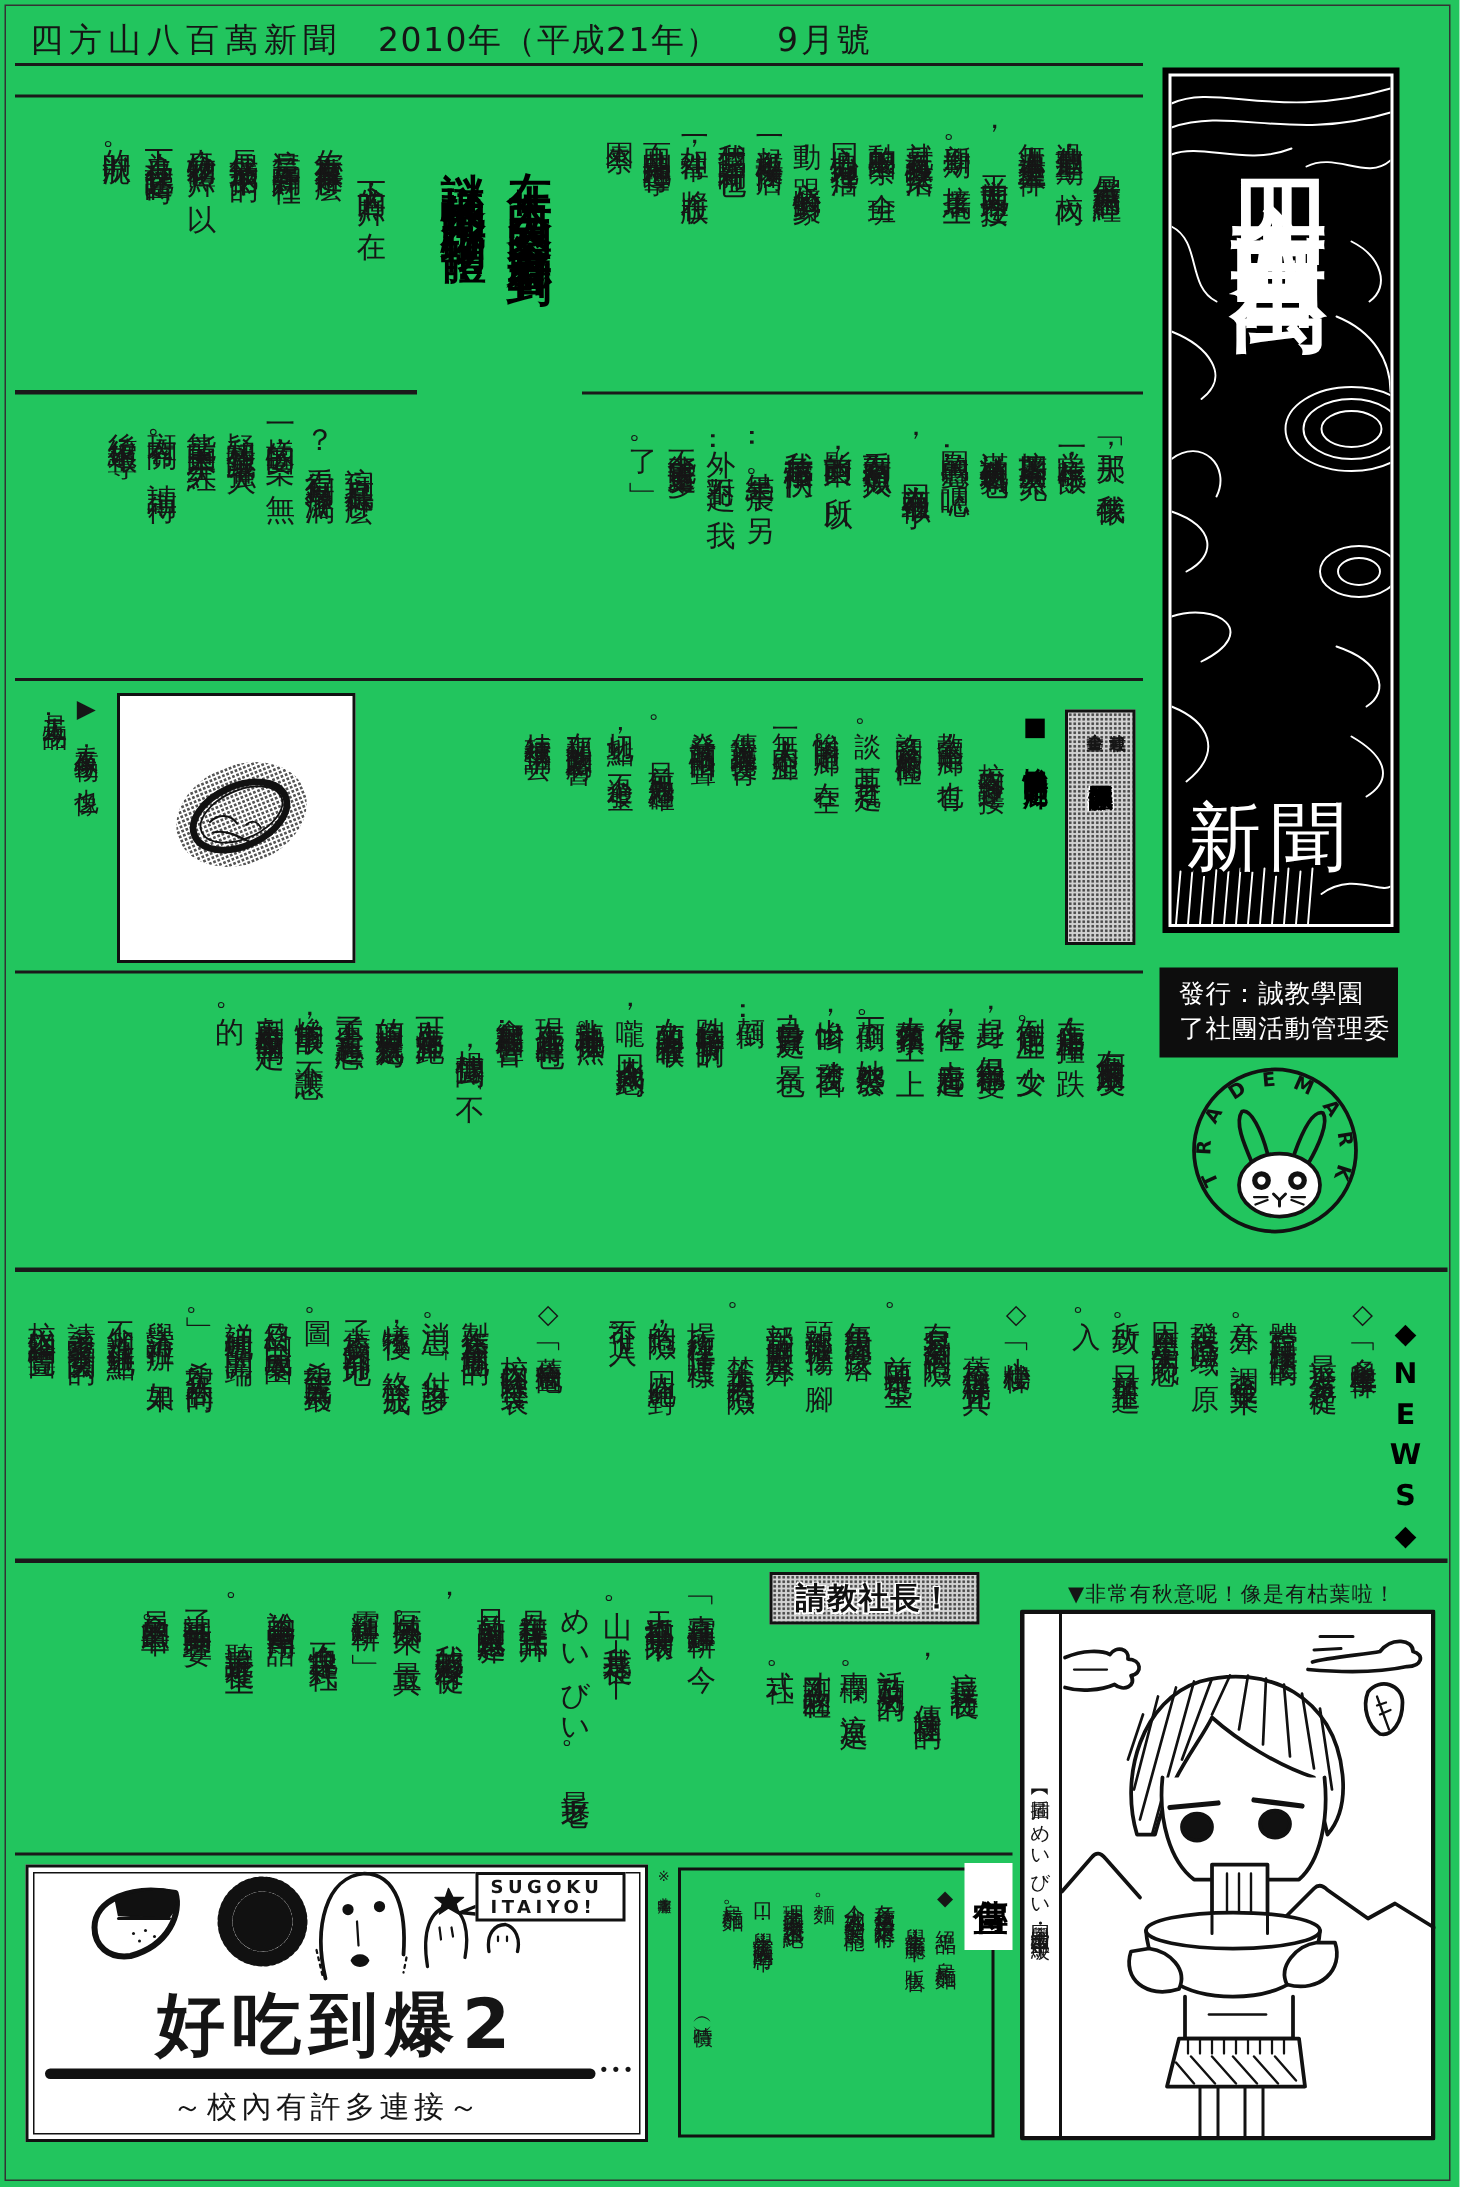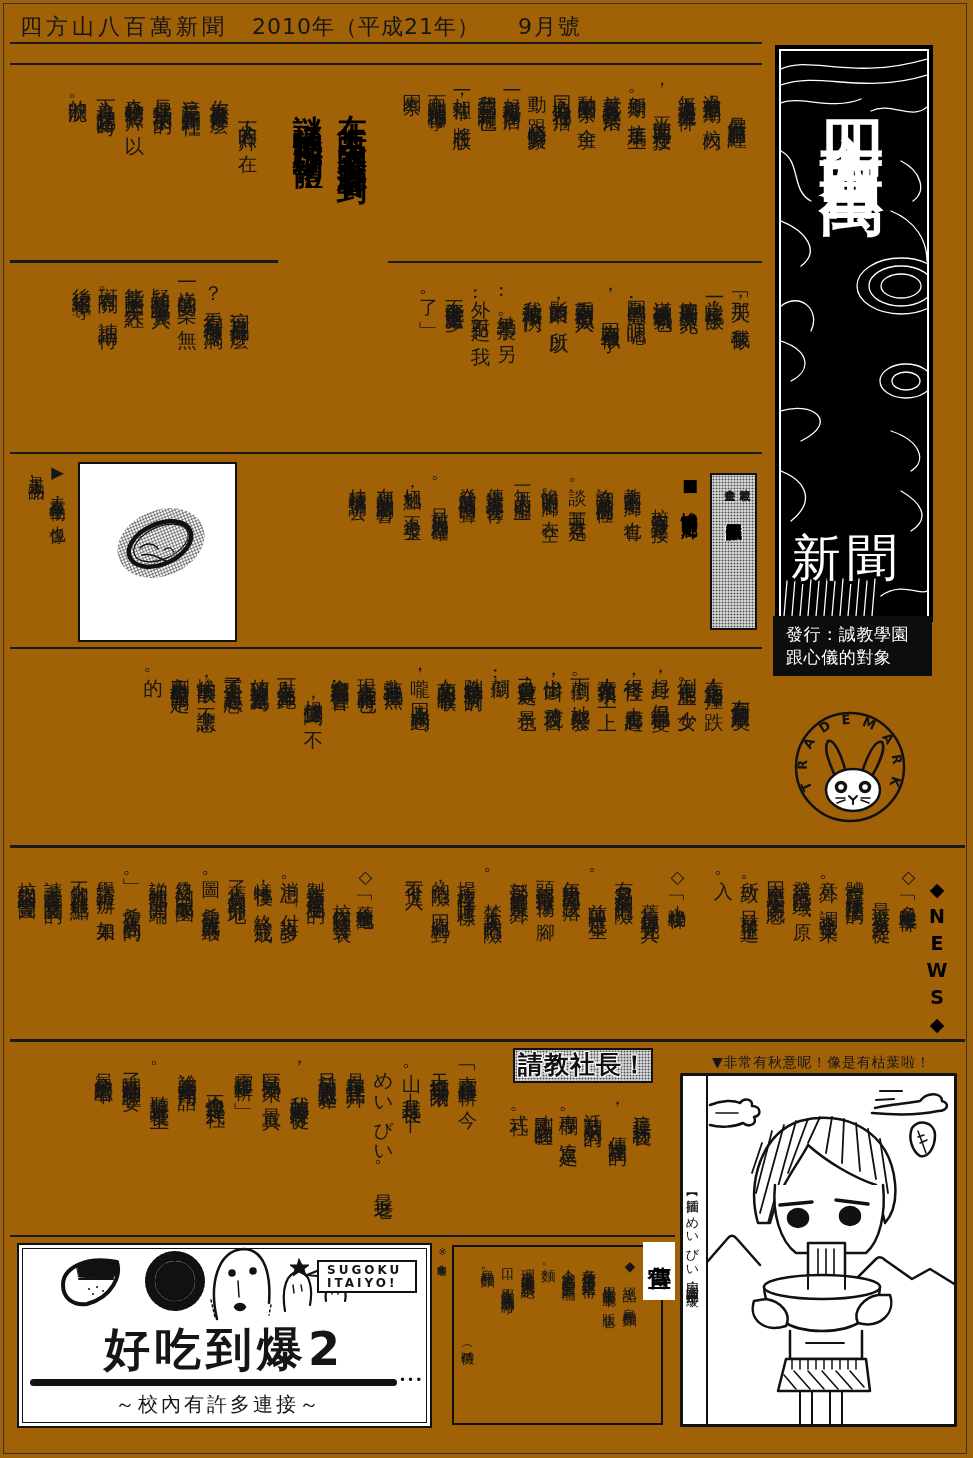--- a/index.html
+++ b/index.html
@@ -1,16 +1,16 @@
 <!DOCTYPE html>
 <html><head>
 <meta charset="utf-8">
 <style>
   html, body { margin: 0; padding: 0; background: #ffffff; }
-  #page { position: relative; width: 973px; height: 1458px; background: #a16207; overflow: hidden;
+  #page { position: relative; width: 973px; height: 1458px; background: #22c55e; overflow: hidden;
           font-family: "DejaVu Sans", sans-serif; color: #151515; }
   .frame { position: absolute; left: 3px; top: 3px; width: 962px; height: 1449px; border: 1.5px solid #333; }
   .rule { position: absolute; background: #1a1a1a; }
   .hdr { position: absolute; top: 12px; font-size: 22px; letter-spacing: 3px; white-space: nowrap; }
   .vt { position: absolute; writing-mode: vertical-rl; white-space: pre; margin: 0; color: #161616;
         font-family: "DejaVu Sans", sans-serif; }
 
   
   .masthead { position: absolute; left: 775px; top: 45px; width: 158px; height: 577px; background: #000;
               box-sizing: border-box; padding: 4px; }
@@ -18,48 +18,48 @@
                 background: #000; overflow: hidden; }
   .mast-inner svg { position: absolute; left: 0; top: 0; }
   .mast-title { position: absolute; right: 35px; top: 20px; writing-mode: vertical-rl; white-space: pre;
                 font-size: 64px; font-weight: bold; color: #fff; letter-spacing: 10px; line-height: 80px;
                 text-shadow: 3px 0 0 #000, -3px 0 0 #000, 0 3px 0 #000, 0 -3px 0 #000,
                              2px 2px 0 #000, -2px -2px 0 #000, 2px -2px 0 #000, -2px 2px 0 #000; }
   .mast-sub { position: absolute; left: 10px; top: 474px; font-size: 50px; font-weight: normal; color: #fff;
               letter-spacing: 6px; white-space: nowrap;
               text-shadow: 3px 0 0 #000, -3px 0 0 #000, 0 3px 0 #000, 0 -3px 0 #000; }
 
-  .pub { position: absolute; left: 773px; top: 616px; width: 159px; height: 60px; background: #0d0d0d; color: #fff;
+  .pub { position: absolute; left: 773px; top: 645px; width: 159px; height: 60px; background: #0d0d0d; color: #fff;
          font-size: 17px; letter-spacing: 0.6px; box-sizing: border-box; padding: 7px 0 0 13px; line-height: 23px; }
   .pub div { white-space: nowrap; }
 
   .dotted { background-color: #d2d2d2;
             background-image: radial-gradient(circle, #4a4a4a 0.8px, transparent 1.1px);
             background-size: 3px 3px; }
   .serial-label { position: absolute; left: 710px; top: 473px; width: 47px; height: 157px;
                   border: 2px solid #111; box-sizing: border-box; }
 
   .photo { position: absolute; left: 78px; top: 462px; width: 159px; height: 180px; border: 2px solid #111;
            box-sizing: border-box; background: #fff; }
   .halftone { position: absolute; left: 36px; top: 46px; width: 90px; height: 66px; border-radius: 50%;
               transform: rotate(-22deg);
               background-image: radial-gradient(circle, #555 0.9px, transparent 1.2px); background-size: 3px 3px; }
 
   .badge { position: absolute; left: 513px; top: 1048px; width: 140px; height: 35px; border: 2.5px solid #111;
-           box-sizing: border-box; font-size: 25px; font-weight: bold; text-align: center; line-height: 30px;
+           box-sizing: border-box; font-size: 20px; font-weight: bold; text-align: center; line-height: 30px;
            letter-spacing: 1px; color: #111; white-space: nowrap;
            text-shadow: 1px 1px 0 #fff, -1px -1px 0 #fff, 1px -1px 0 #fff, -1px 1px 0 #fff; }
 
   .ad { position: absolute; left: 17px; top: 1243px; width: 415px; height: 185px; border: 2.5px solid #111;
         box-sizing: border-box; background: #fff; }
   .ad-inner { position: absolute; left: 3px; top: 3px; right: 3px; bottom: 3px; border: 1px solid #111; }
   .ad svg { position: absolute; left: 0; top: 0; }
   .bubble { position: absolute; left: 298px; top: 3px; width: 100px; height: 33px; border: 2.5px solid #111;
             box-sizing: border-box; background: #fff; font-size: 12px; line-height: 13px; letter-spacing: 3px;
-            padding: 2px 0 0 8px; white-space: pre; font-weight: bold; margin-top: 12px; }
+            padding: 2px 0 0 8px; white-space: pre; font-weight: bold; }
   .ad-title { position: absolute; left: 0; right: 0; top: 74px; text-align: center; font-size: 46px;
               font-weight: bold; letter-spacing: 5px; white-space: nowrap; }
   .ad-bar { position: absolute; left: 11px; top: 134px; width: 367px; height: 7px; border-radius: 4px; background: #111; }
   .ad-dots { position: absolute; left: 380px; top: 128px; font-size: 12px; letter-spacing: 1px; }
   .ad-sub { position: absolute; left: 0; right: 12px; top: 146px; text-align: center; font-size: 20px;
             letter-spacing: 3px; white-space: nowrap; }
 
   .promo { position: absolute; left: 452px; top: 1245px; width: 211px; height: 180px; border: 2px solid #111;
            box-sizing: border-box; }
   .promo-label { position: absolute; left: 643px; top: 1242px; width: 32px; height: 58px; background: #fff; }
@@ -111,21 +111,21 @@
         <path d="M6 530 L 3 565 M14 528 L 11 565 M22 530 L 19 565 M30 528 L 27 565 M38 530 L 35 565 M46 528 L 43 565 M54 530 L 51 565 M62 528 L 59 565 M70 530 L 67 565 M78 528 L 75 565 M86 530 L 83 565 M94 528 L 91 565"></path>
         <path d="M100 545 C 120 530, 140 545, 146 540"></path>
       </svg>
       <div class="mast-title">四方山八百萬</div>
       <div class="mast-sub">新聞</div>
     </div>
   </div>
 
   <div class="pub">
     <div>發行：誠教學園</div>
-    <div>跟心儀的對象</div>
+    <div>了社團活動管理委</div>
   </div>
 
   <svg style="position:absolute;left:793px;top:710px;" width="114" height="114" viewBox="0 0 114 114">
     <circle cx="57" cy="57" r="54" fill="none" stroke="#111" stroke-width="2.5"></circle>
     <path id="tmArc" d="M 19.8 78.5 A 43 43 0 1 1 94.2 78.5" fill="none" stroke="none"></path>
     <text font-family="DejaVu Sans, sans-serif" font-size="13" font-weight="bold" fill="#111">
       <textPath href="#tmArc" textLength="176" lengthAdjust="spacing">TRADEMARK</textPath>
     </text>
     <g fill="none" stroke="#111" stroke-width="2.5" stroke-linecap="round">
       <path d="M 42 66 C 36 52, 30 38, 35 31 C 41 29, 48 44, 52 59"></path>

